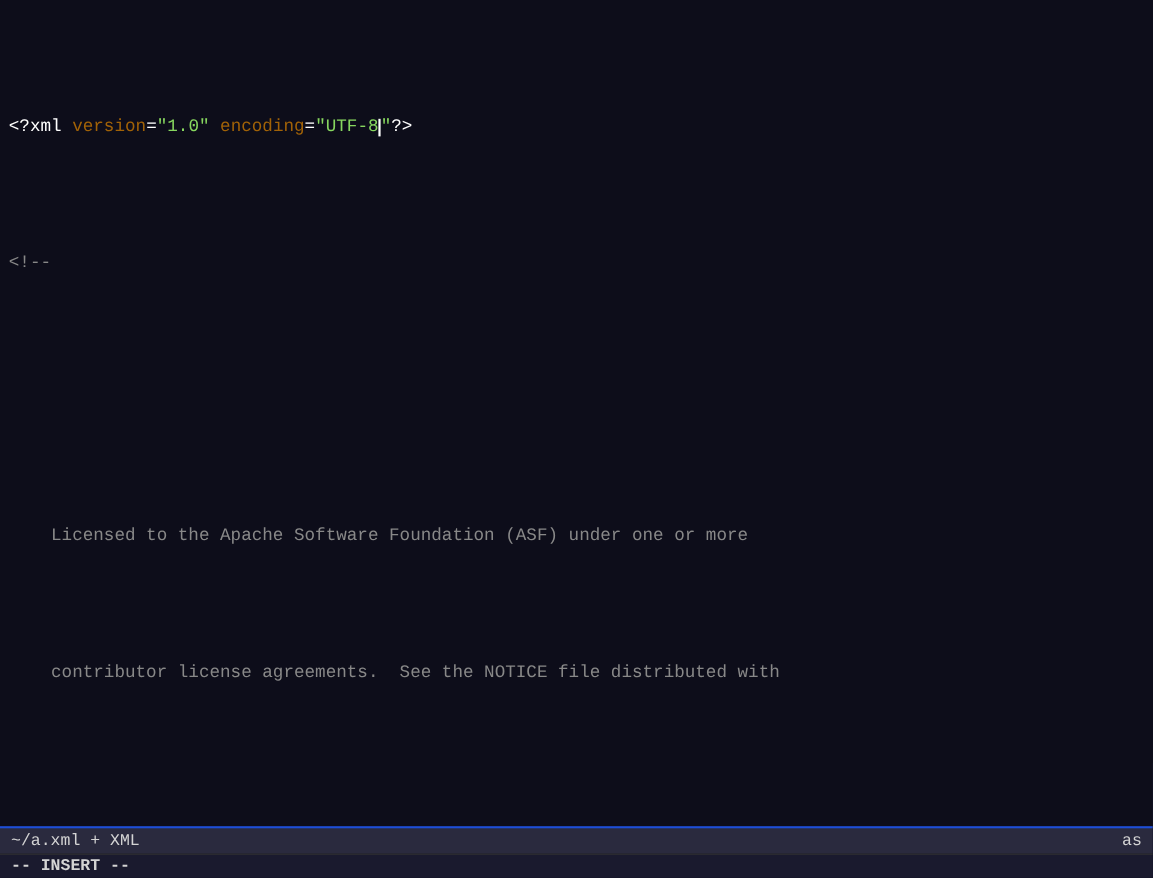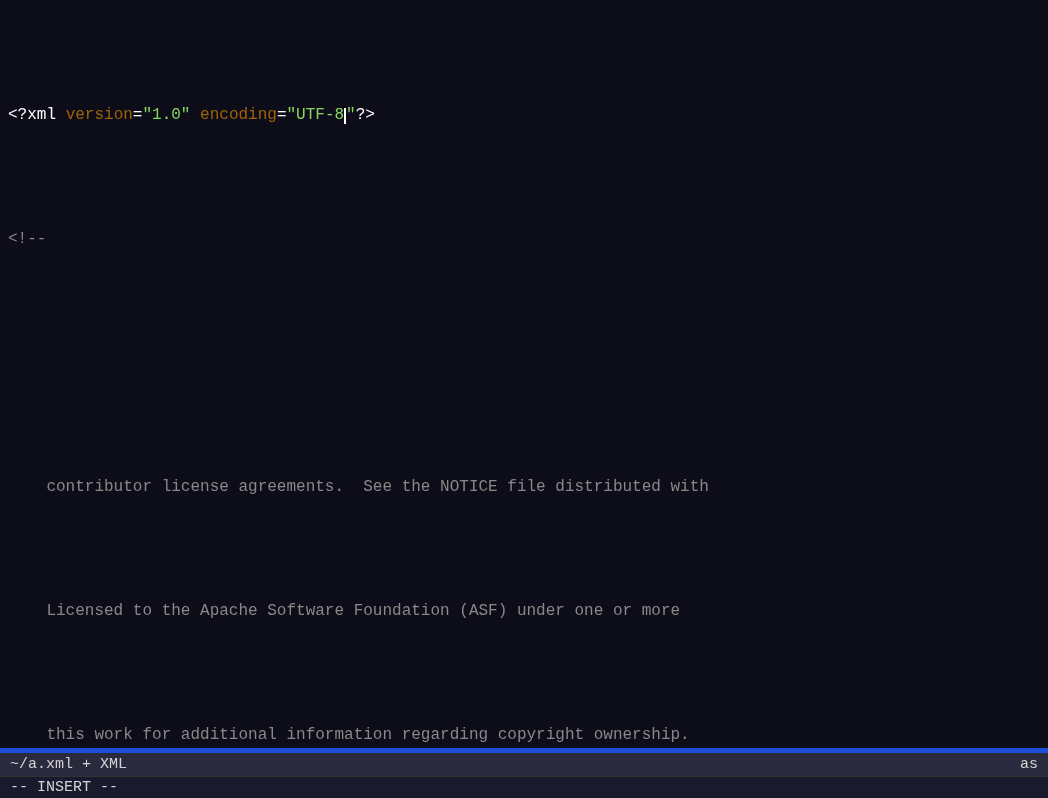--- a/index.html
+++ b/index.html
@@ -58,30 +58,31 @@
 
     #status-bar {
       background-color: #2a2a3e;
       color: #d4d4d4;
       padding: 3px 10px;
       font-family: 'Courier New', Courier, monospace;
       font-size: 15px;
       display: flex;
       justify-content: space-between;
       align-items: center;
-      border-top: 5px solid #1d4ed8;
+      border-top: 2px solid #1d4ed8;
     }
 
     #mode-bar {
       background-color: #1a1a2e;
       color: #d4d4d4;
       padding: 2px 10px;
       font-family: 'Courier New', Courier, monospace;
       font-size: 15px;
       border-top: 1px solid #333;
+      font-weight: bold;
     }
 
     .hl-attr-name { color: #a16207; }
     .hl-tag { color: #ffffff; }
     .hl-text { color: #ffffff; }
     .hl-comment { color: #888888; }
 
     
   </style>
 </head>
@@ -93,27 +94,26 @@
     
     <span class="line"><span class="hl-tag">&lt;?xml</span><span class="hl-text"> </span><span class="hl-attr-name">version</span><span class="hl-text">=</span><span style="color:#87d75f">"1.0"</span><span class="hl-text"> </span><span class="hl-attr-name">encoding</span><span class="hl-text">=</span><span style="color:#87d75f">"UTF-8</span><span class="cursor"></span><span style="color:#87d75f">"</span><span class="hl-tag">?&gt;</span></span>
 
     
     <span class="line"><span class="hl-comment">&lt;!--</span></span>
 
     
     <span class="line"> </span>
 
     
+    <span class="line"><span class="hl-comment">    Licensed to the Apache Software Foundation (ASF) under one or more</span></span>
+
+    
     <span class="line"><span class="hl-comment">    contributor license agreements.  See the NOTICE file distributed with</span></span>
 
     
-    <span class="line"><span class="hl-comment">    Licensed to the Apache Software Foundation (ASF) under one or more</span></span>
-
-    
-    <span class="line"><span class="hl-comment">    this work for additional information regarding copyright ownership.</span></span>
 
     
     
 
     
     
 
     
     
 

